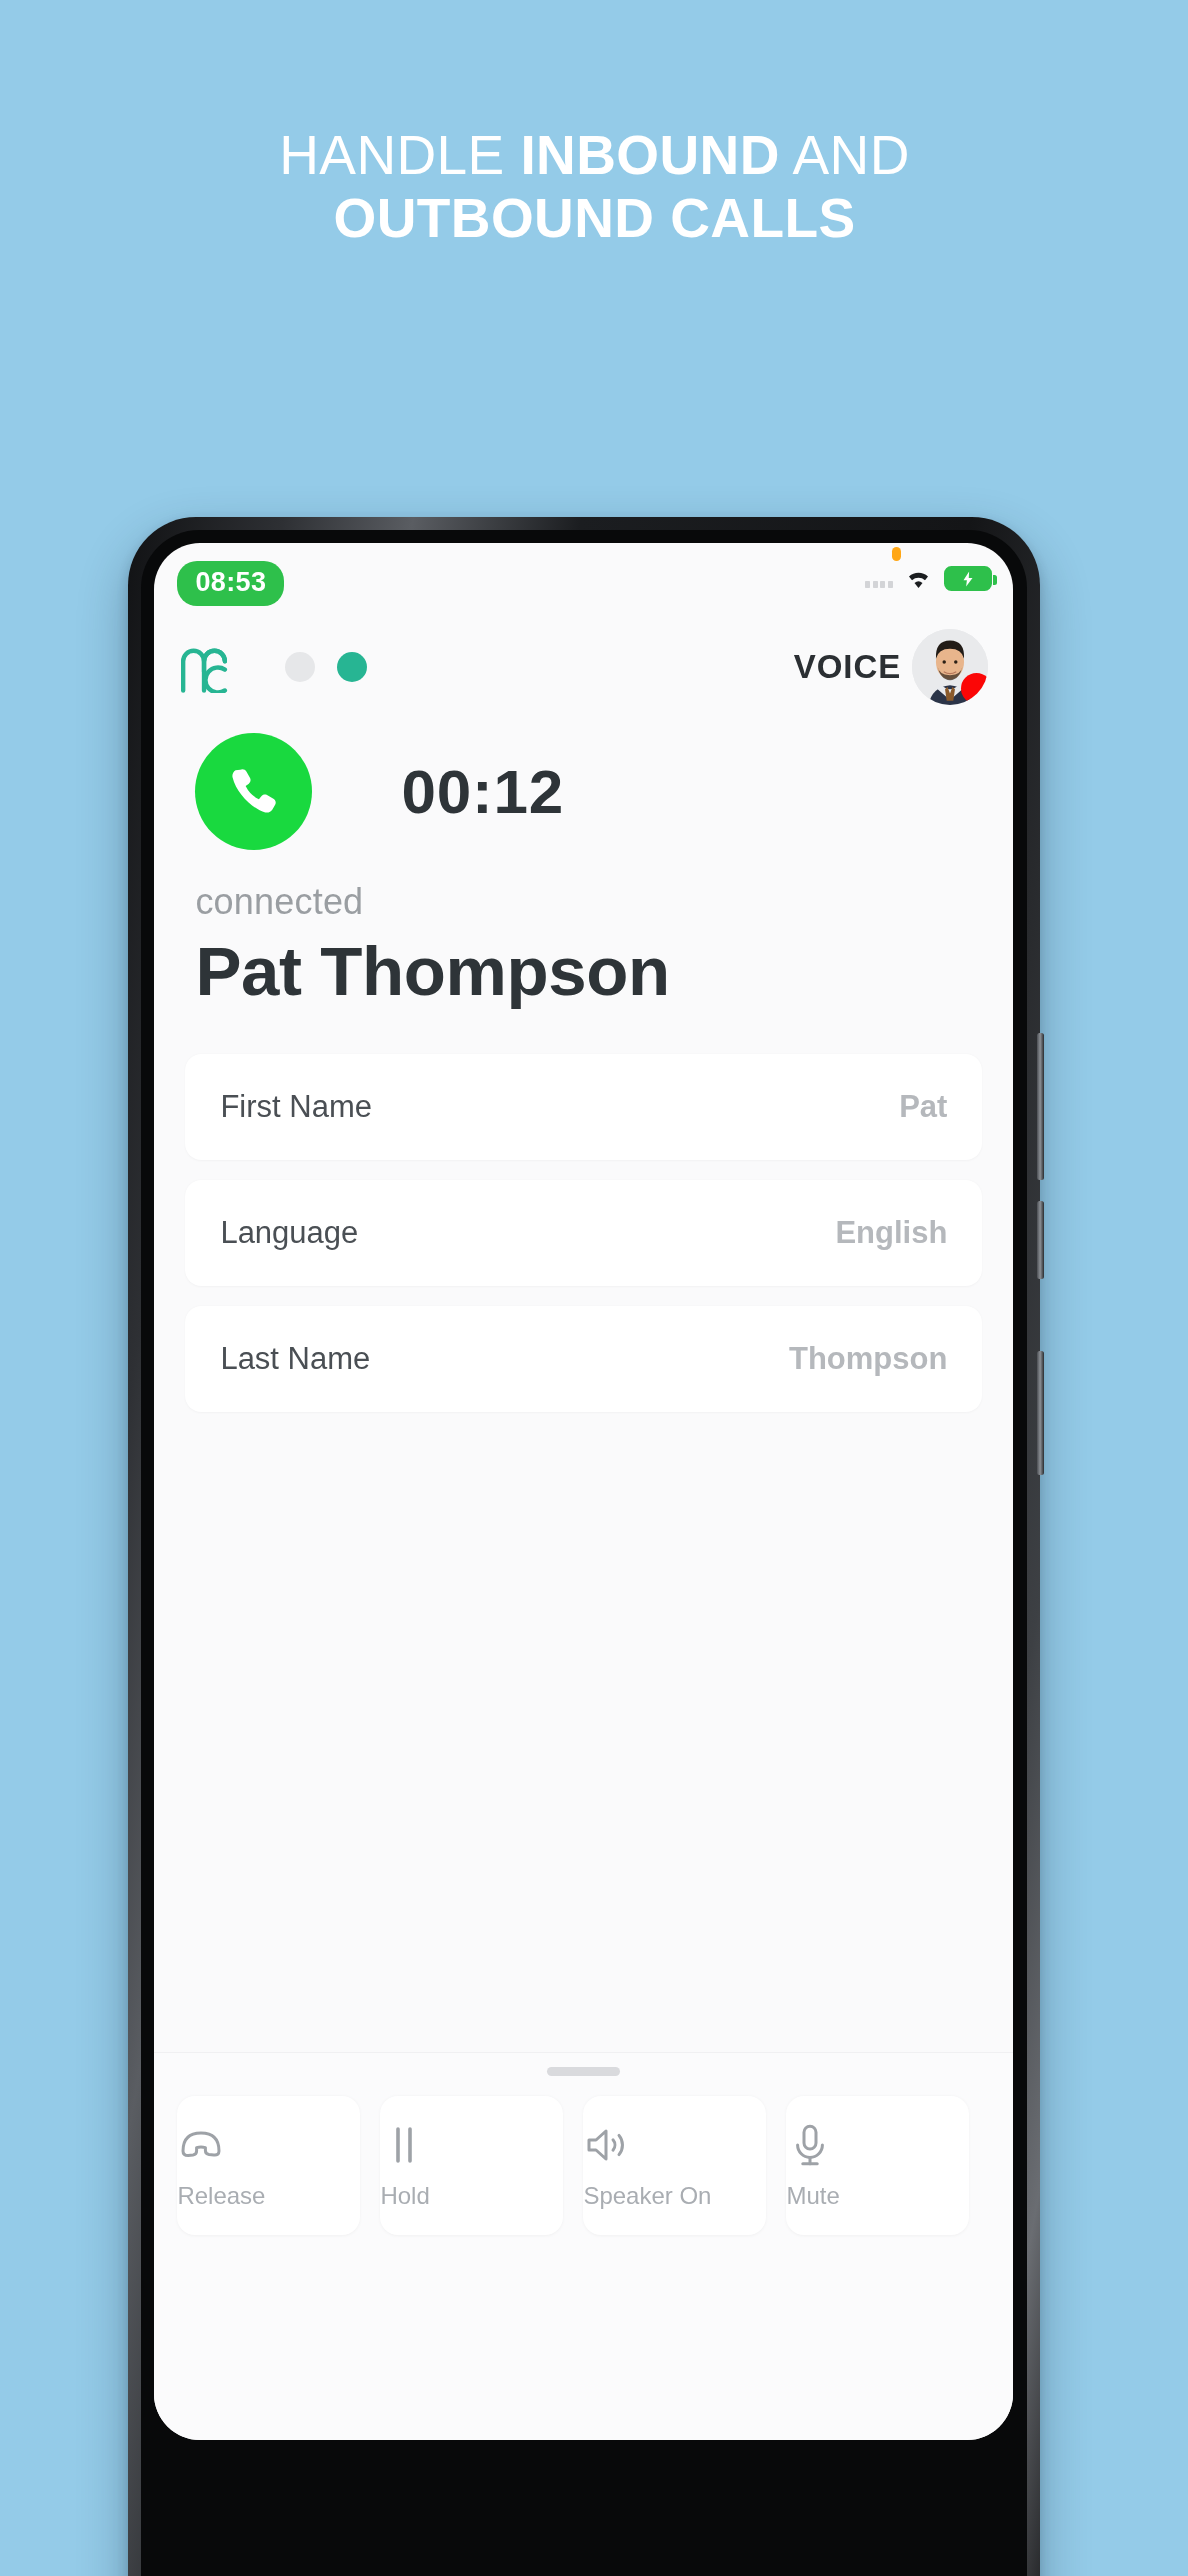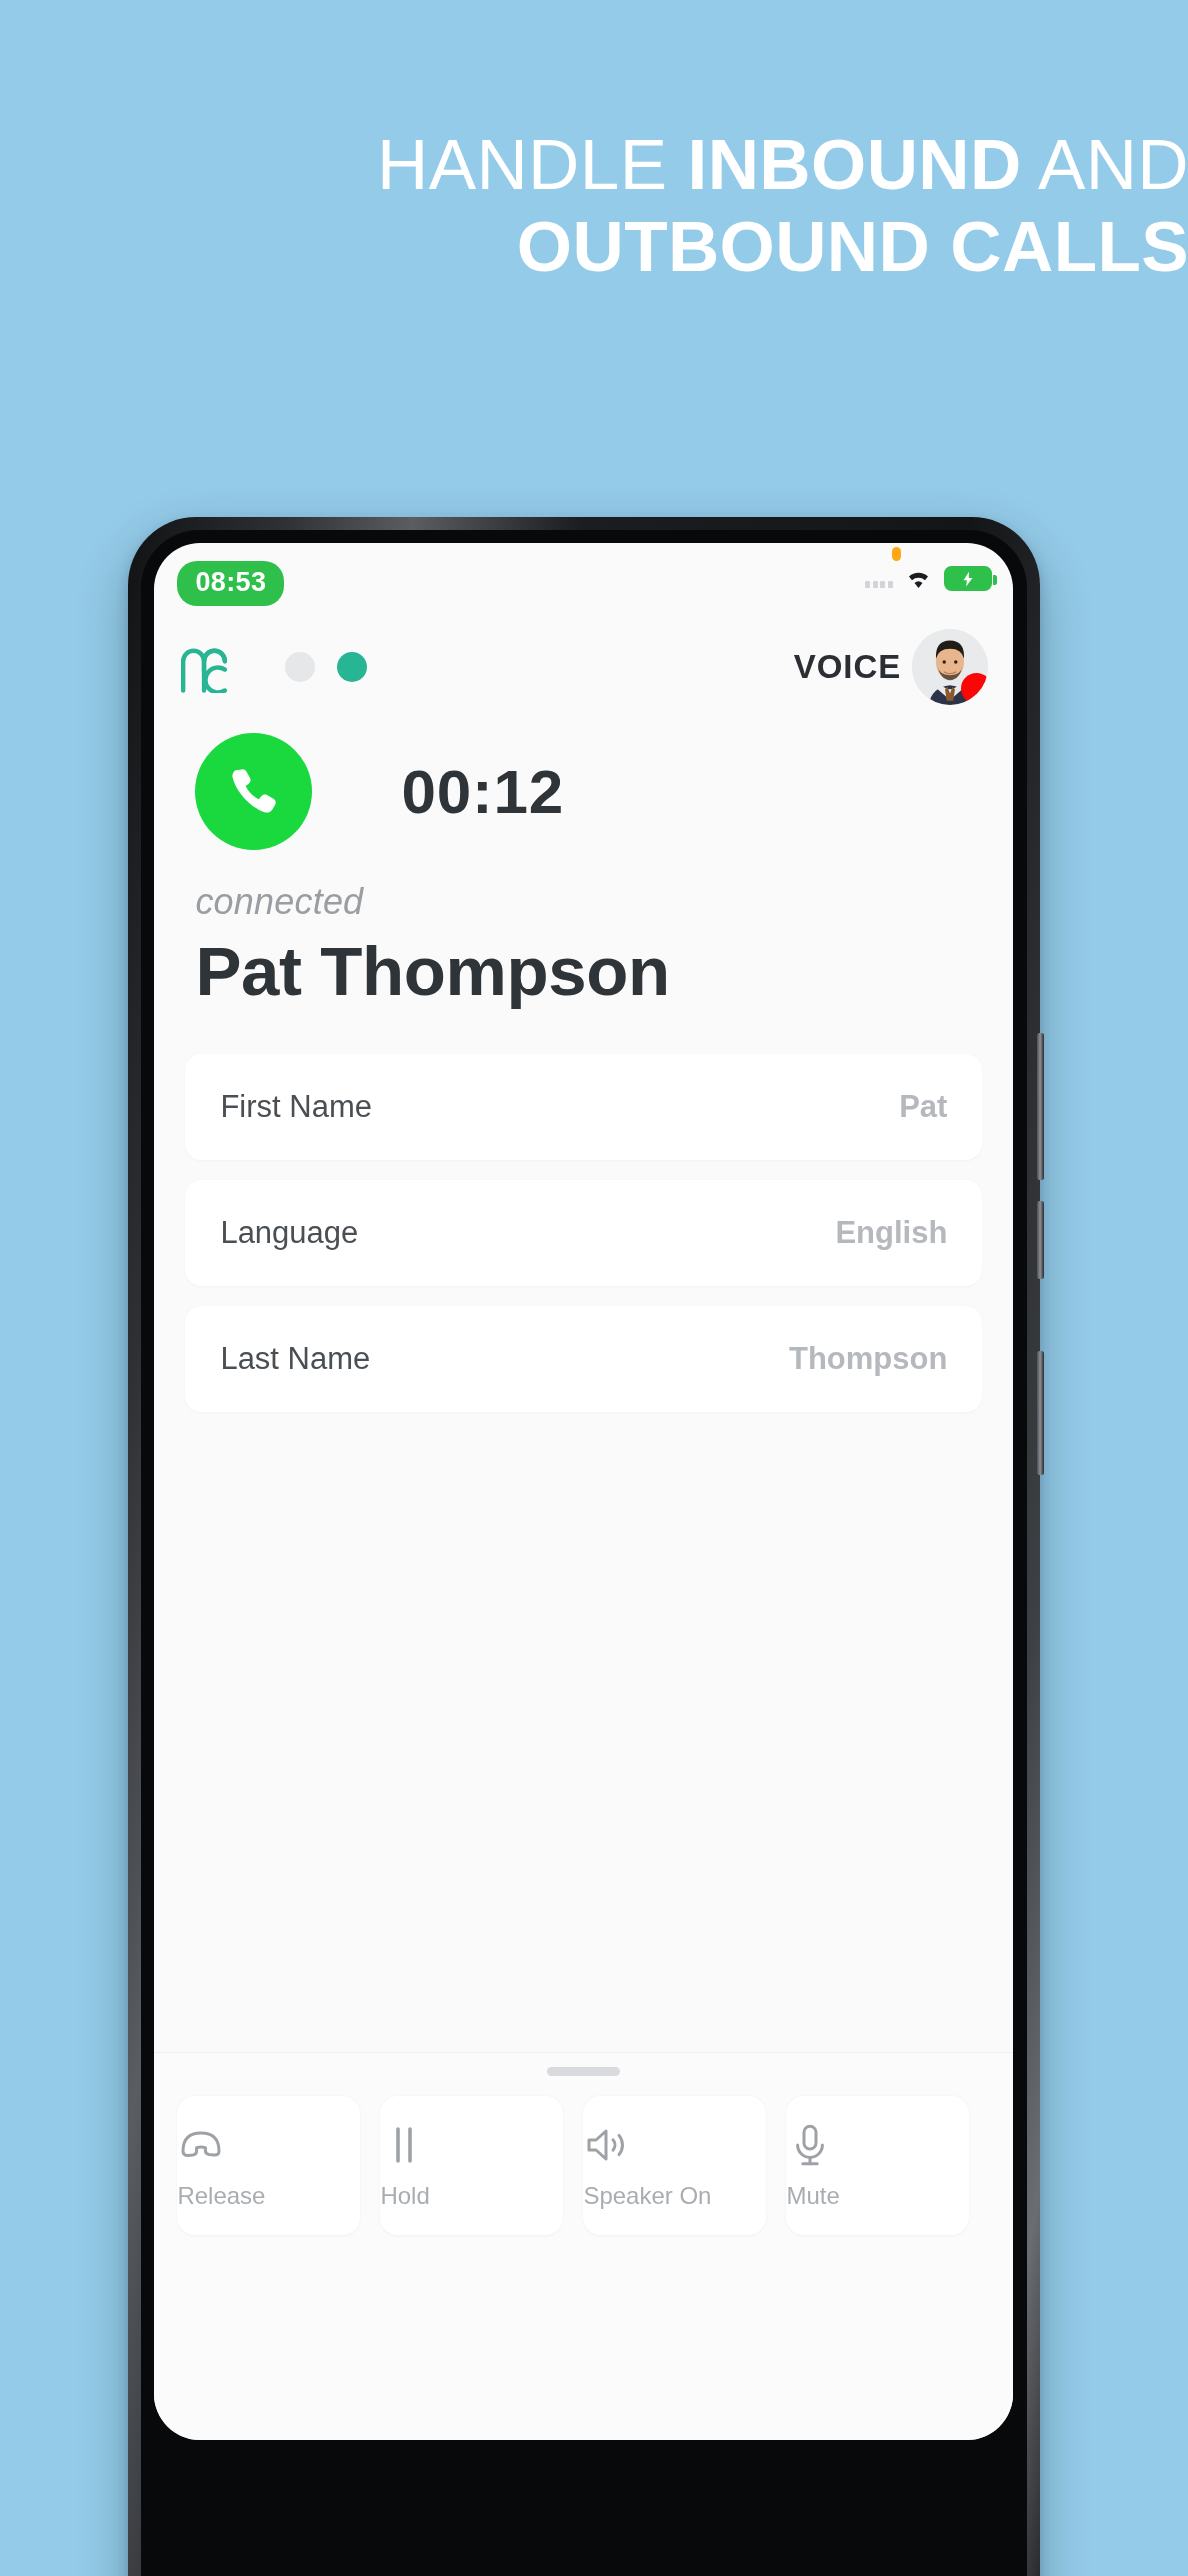--- a/index.html
+++ b/index.html
@@ -22,23 +22,22 @@
     top: 124px;
     left: 0;
     width: 1189px;
     text-align: center;
     color: #ffffff;
     line-height: 1.15;
     letter-spacing: 0.4px;
   }
   .headline-line {
     display: block;
-    font-size: 71px;
+    font-size: 55px;
     white-space: nowrap;
-    text-align: right;
   }
   .hl-light { font-weight: 300; }
   .hl-bold  { font-weight: 800; }
 
   
   .phone-wrap {
     position: absolute;
     left: 128px;
     top: 517px;
     width: 912px;
@@ -205,21 +204,20 @@
     font-weight: 800;
     color: #2e3438;
     letter-spacing: 0.8px;
   }
   .call-status {
     margin-top: 31px;
     font-size: 36px;
     font-weight: 300;
     color: #9a9ea2;
     letter-spacing: 0.2px;
-    font-style: italic;
   }
   .call-name {
     margin-top: 8.3px;
     font-size: 69px;
     font-weight: 800;
     color: #2e3438;
     letter-spacing: -0.4px;
   }
 
   

